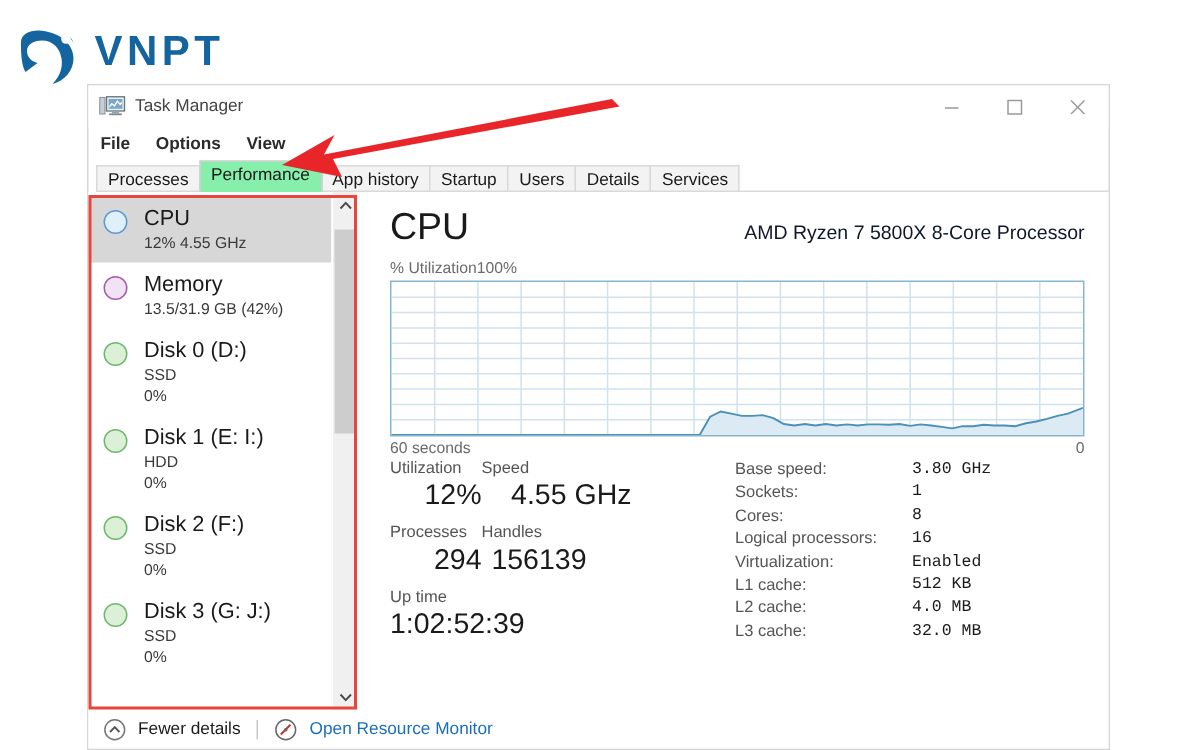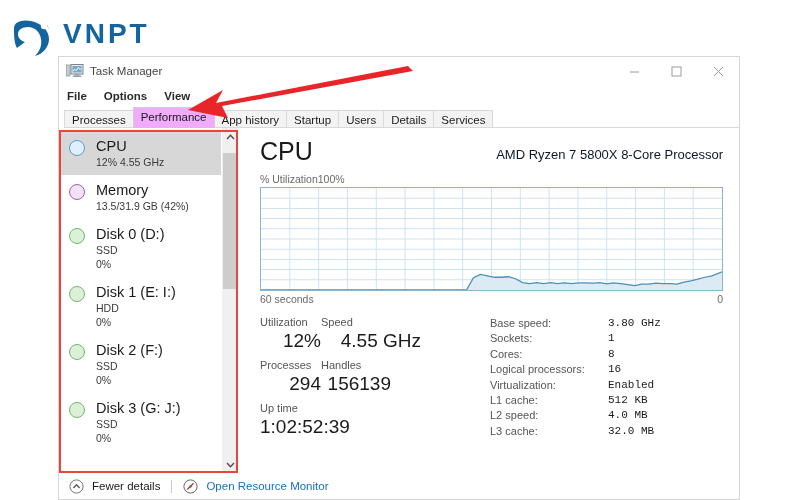--- a/index.html
+++ b/index.html
@@ -109,21 +109,21 @@
     height: 18px;
     box-sizing: border-box;
     border: 1px solid #d9d9d9;
     border-bottom: none;
     background: #f3f3f3;
     margin-right: -1px;
     white-space: nowrap;
     line-height: 14px;
   }
   .tab.active {
-    background: #f0abfc;
+    background: #86efac;
     height: 21px;
     font-weight: normal;
     border-color: #cfcfcf;
     z-index: 2;
     position: relative;
     margin-top: 40px;
   }
   #tabstrip::after {
     content: "";
     position: absolute;
@@ -280,21 +280,20 @@
     display: flex;
     justify-content: space-between;
     font-size: 10.5px;
     color: #6a6a6a;
     margin-top: 2px;
   }
 
   
   #stats {
     display: flex;
-    margin-top: 10px;
   }
   #stats-left { width: 196px; flex: none; }
   .stat-row { display: flex; margin-bottom: 5px; }
   .stat-cell { }
   .stat-label {
     font-size: 11px;
     color: #555;
     line-height: 14px;
     white-space: nowrap;
   }
@@ -591,21 +590,21 @@
           </div>
           <div class="spec-row">
             <div class="spec-label">Virtualization:</div>
             <div class="spec-value">Enabled</div>
           </div>
           <div class="spec-row">
             <div class="spec-label">L1 cache:</div>
             <div class="spec-value">512 KB</div>
           </div>
           <div class="spec-row">
-            <div class="spec-label">L2 speed:</div>
+            <div class="spec-label">L2 cache:</div>
             <div class="spec-value">4.0 MB</div>
           </div>
           <div class="spec-row">
             <div class="spec-label">L3 cache:</div>
             <div class="spec-value">32.0 MB</div>
           </div>
         </div>
       </div>
     </div>
   </div>

